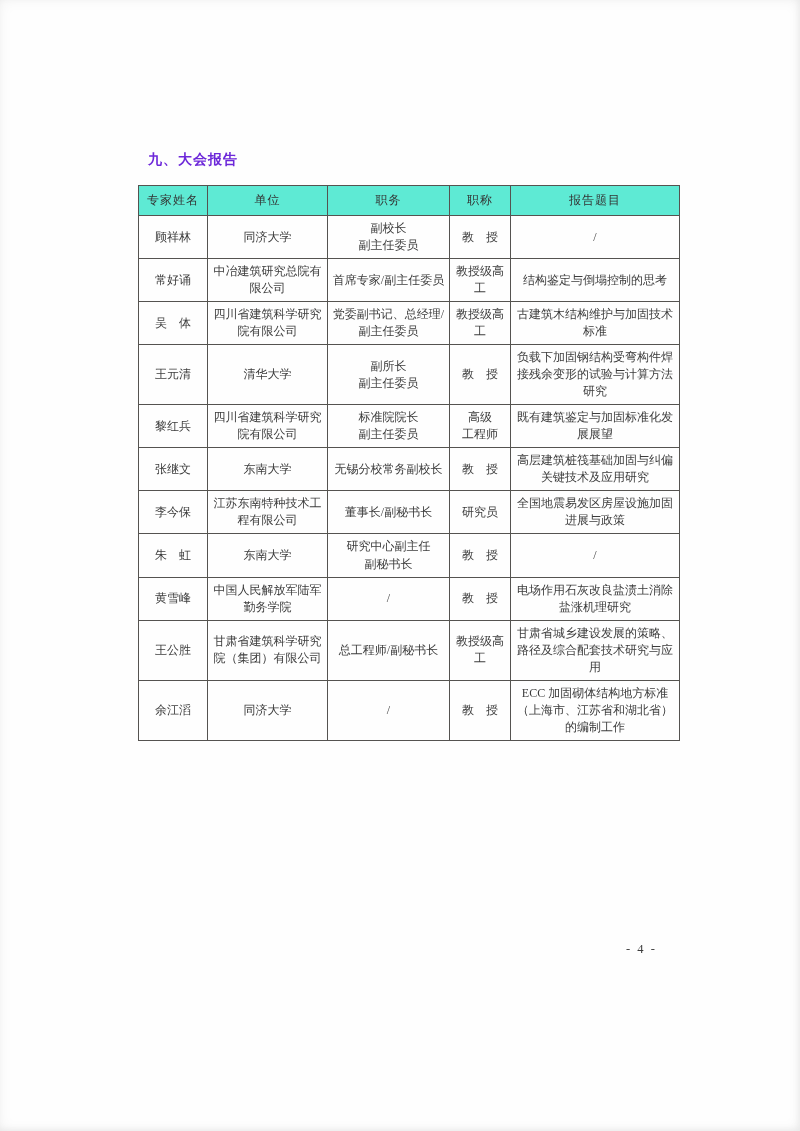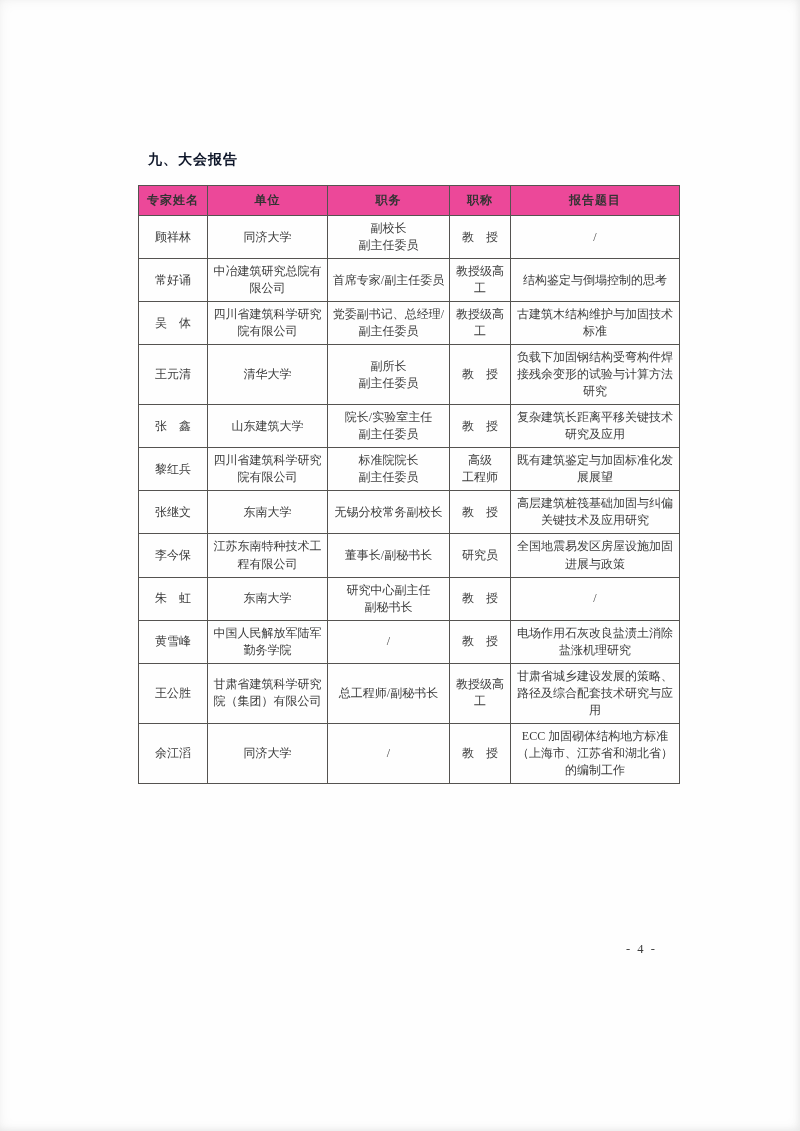--- a/index.html
+++ b/index.html
@@ -19,21 +19,21 @@
     inset: 0;
     background: #fefefe;
     box-shadow: inset 0 0 14px rgba(0,0,0,0.05), inset -2px -2px 6px rgba(0,0,0,0.05);
   }
   .section-heading {
     position: absolute;
     left: 148px;
     top: 151px;
     font-size: 14px;
     font-weight: bold;
-    color: #0f172a;
+    color: #6d28d9;
     letter-spacing: 1px;
     margin: 0;
     font-family: Liberation Mono, monospace;
   }
   table.report-table {
     position: absolute;
     left: 138px;
     top: 185px;
     width: 541px;
     border-collapse: collapse;
@@ -50,22 +50,22 @@
     text-align: center;
     vertical-align: middle;
     font-size: 12px;
     line-height: 1.42;
     color: #3c3c3c;
     padding: 4px 2px;
     white-space: pre-line;
     word-break: break-all;
   }
   .report-table th {
-    background: #ec4899;
-    font-weight: bold;
+    background: #5eead4;
+    font-weight: normal;
     height: 21px;
     letter-spacing: 1px;
     color: #333333;
   }
   .page-number {
     position: absolute;
     left: 626px;
     top: 942px;
     font-size: 12.5px;
     color: #3c3c3c;
@@ -121,28 +121,20 @@
         </tr>
         <tr>
           <td>王元清</td>
           <td>清华大学</td>
           <td>副所长
 副主任委员</td>
           <td>教　授</td>
           <td>负载下加固钢结构受弯构件焊接残余变形的试验与计算方法研究</td>
         </tr>
         <tr>
-          <td>张　鑫</td>
-          <td>山东建筑大学</td>
-          <td>院长/实验室主任
-副主任委员</td>
-          <td>教　授</td>
-          <td>复杂建筑长距离平移关键技术研究及应用</td>
-        </tr>
-        <tr>
           <td>黎红兵</td>
           <td>四川省建筑科学研究院有限公司</td>
           <td>标准院院长
 副主任委员</td>
           <td>高级
 工程师</td>
           <td>既有建筑鉴定与加固标准化发展展望</td>
         </tr>
         <tr>
           <td>张继文</td>

